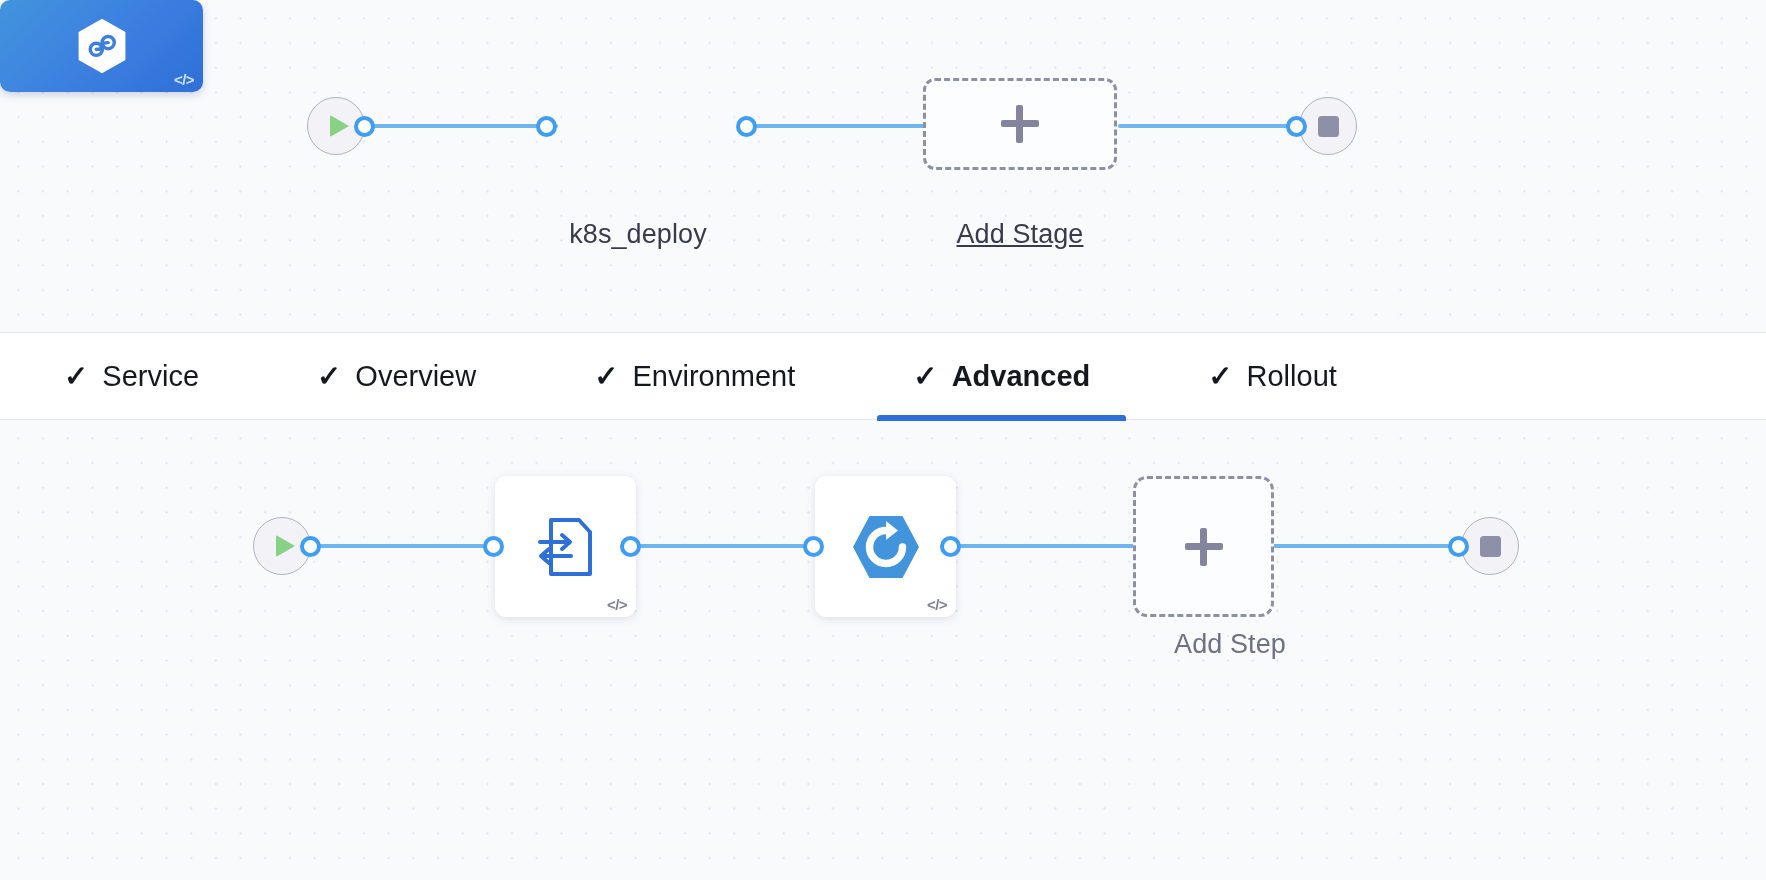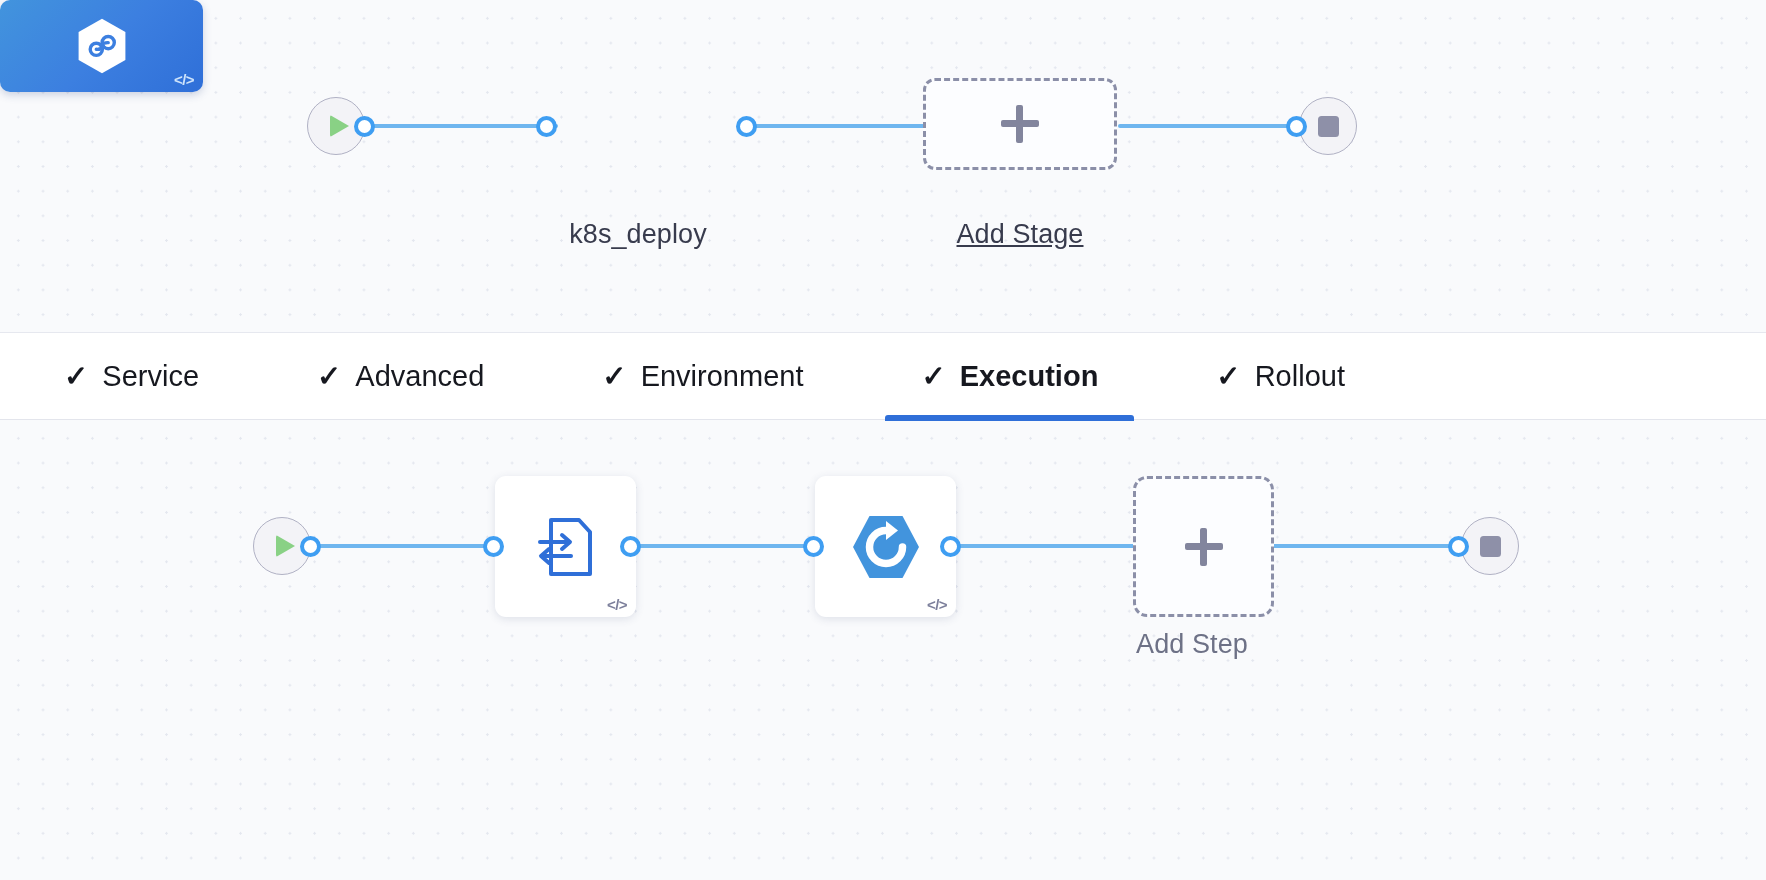--- a/index.html
+++ b/index.html
@@ -253,31 +253,31 @@
 
   <div class="tabbar">
 
     <div class="tab">
       <span class="check">✓</span>
       <span class="tab-label">Service</span>
     </div>
 
     <div class="tab tab-gap-1">
       <span class="check">✓</span>
+      <span class="tab-label">Overview</span>
+    </div>
+
+    <div class="tab tab-gap-1">
+      <span class="check">✓</span>
+      <span class="tab-label">Environment</span>
+    </div>
+
+    <div class="tab tab-gap-1 active">
+      <span class="check">✓</span>
       <span class="tab-label">Advanced</span>
-    </div>
-
-    <div class="tab tab-gap-1">
-      <span class="check">✓</span>
-      <span class="tab-label">Environment</span>
-    </div>
-
-    <div class="tab tab-gap-1 active">
-      <span class="check">✓</span>
-      <span class="tab-label">Execution</span>
     </div>
 
     <div class="tab tab-gap-1">
       <span class="check">✓</span>
       <span class="tab-label">Rollout</span>
     </div>
 
   </div>
 
   <div class="canvas canvas-steps">
@@ -315,21 +315,21 @@
           <path d="M36 17.5 A16.5 16.5 0 1 0 52.5 34" fill="none" stroke="#ffffff" stroke-width="7.5" stroke-linecap="round"></path>
           <path d="M36 8 L36 27 L48 17.5 Z" fill="#ffffff"></path>
         </svg>
         <span class="code-badge on-white">&lt;/&gt;</span>
       </div>
       <div class="port" style="left:940px; top:116px;"></div>
 
       <div class="add-node add-step-node" style="left:1133px; top:56px;">
         <span class="plus"></span>
       </div>
-      <div class="caption muted" style="left:1092px; top:205px; width:200px;">Add Step</div>
+      <div class="caption muted" style="left:1130px; top:205px; width:200px;">Add Step</div>
 
       <div class="port" style="left:1448px; top:116px;"></div>
       <div class="terminal" style="left:1461px; top:97px;">
         <div class="stop-sq"></div>
       </div>
 
     </div>
   </div>
 
 </div>

